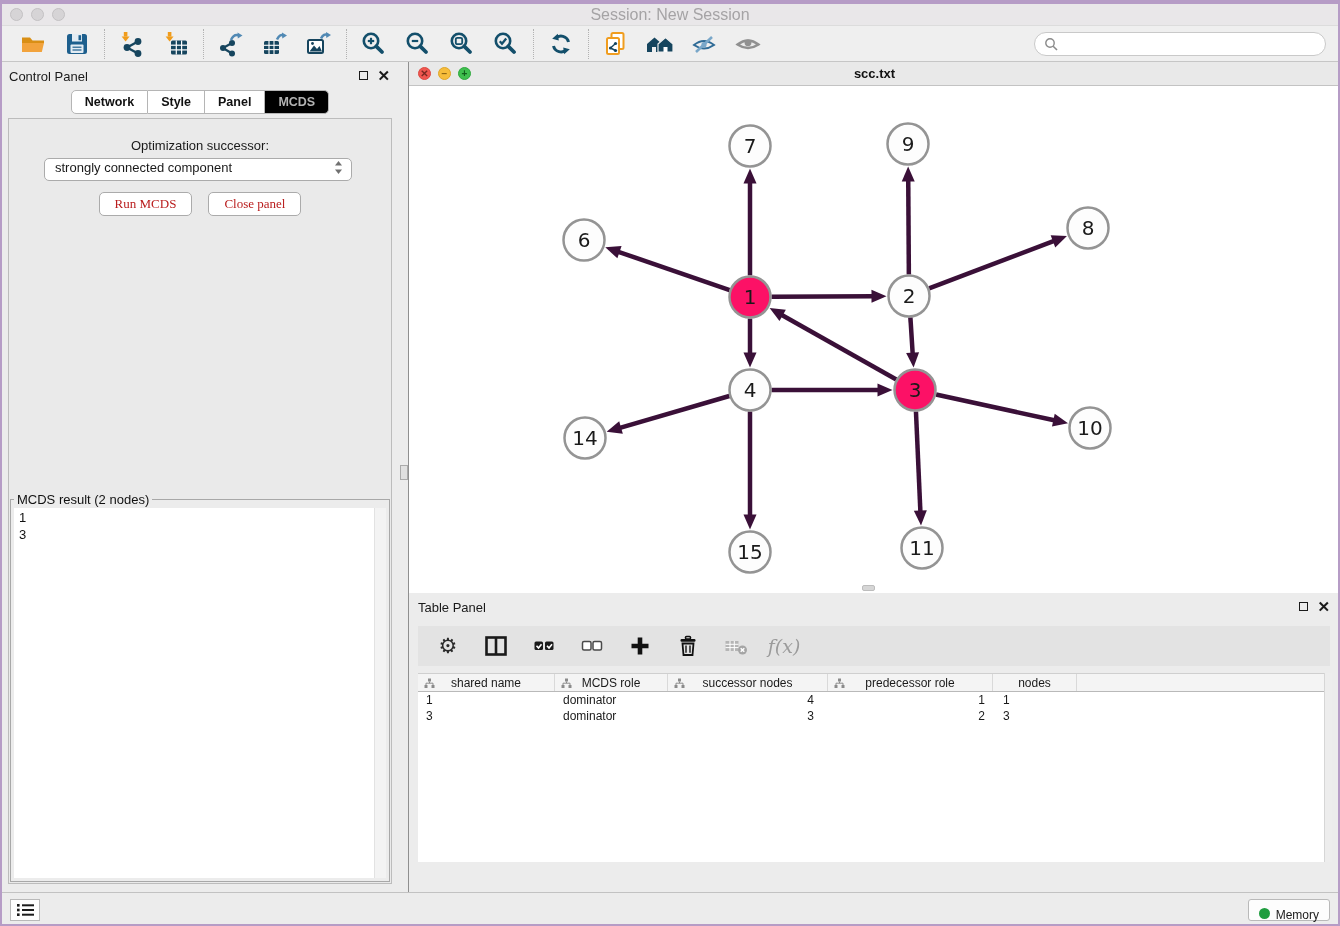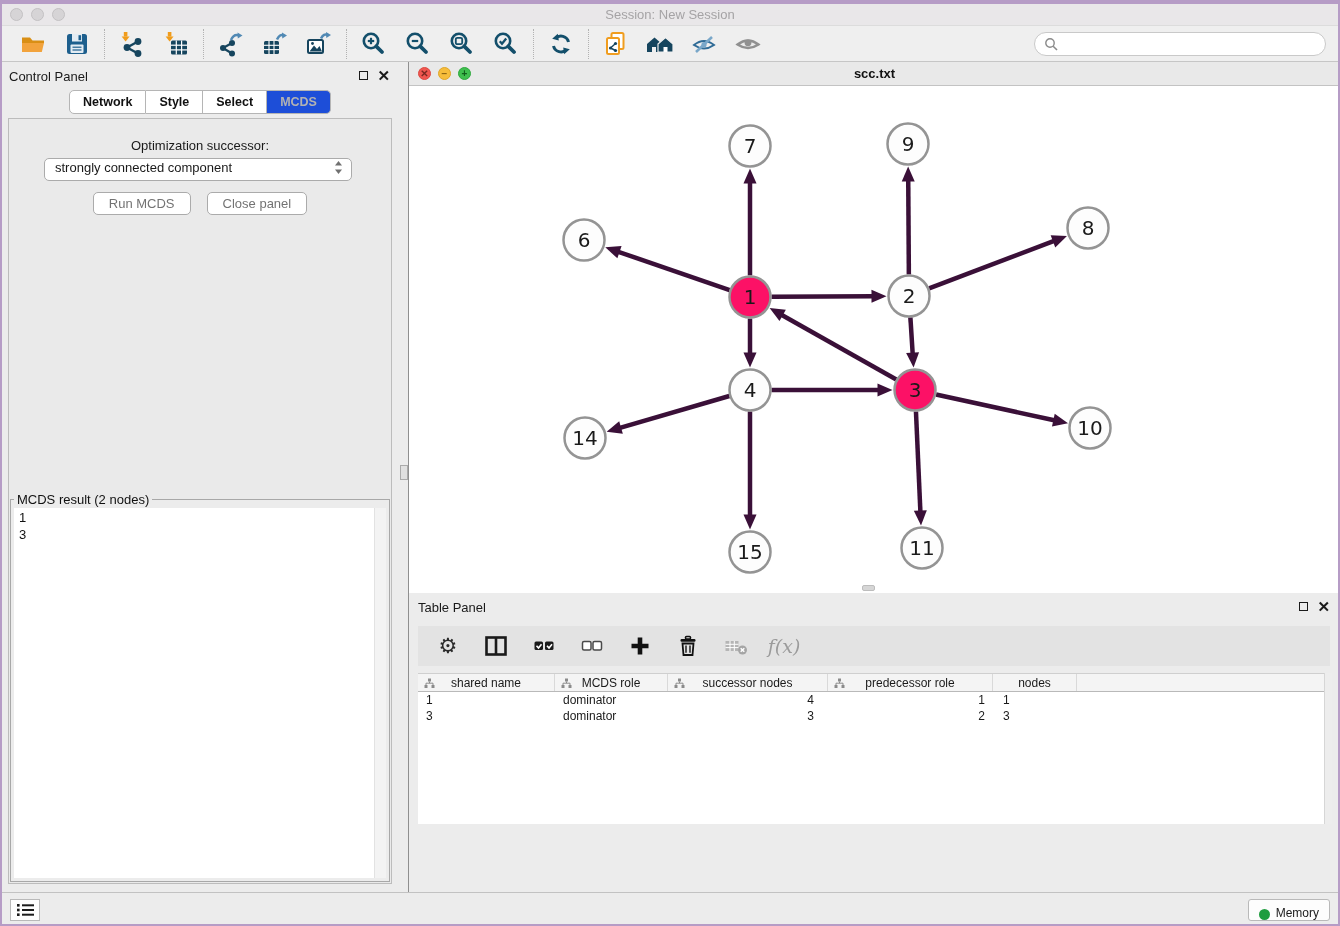--- a/index.html
+++ b/index.html
@@ -9,48 +9,48 @@
 .strip{position:absolute;background:#b69cc6;z-index:50}
 .strip.top{left:0;top:0;width:1340px;height:4px}
 .strip.left{left:0;top:0;width:2px;height:926px}
 .strip.right{right:0;top:0;width:2px;height:926px}
 .strip.bottom{left:0;bottom:0;width:1340px;height:2px}
 
 
 .titlebar{position:absolute;left:0;right:0;top:4px;height:22px;background:#e9e7e9;border-bottom:1px solid #dcdcdc}
 .traffic{position:absolute;left:10px;top:4px;display:flex;gap:8px}
 .tdot{width:13px;height:13px;border-radius:50%;background:#d6d4d6;border:1px solid #c3c1c3}
-.titlebar .wtitle{display:block;text-align:center;line-height:22px;color:#a5a3a5;font-size:13px}
+.titlebar .wtitle{display:block;text-align:center;line-height:22px;color:#a5a3a5;font-size:16px}
 
 
 .toolbar{position:absolute;left:0;right:0;top:26px;height:36px;background:#efefef;border-bottom:1px solid #c6c6c6;display:flex;align-items:center;padding-left:6px}
 .tgroup{display:flex;align-items:center;gap:16px;padding:0 13px}
 .tsep{width:0;height:30px;border-left:1px dotted #b2b2b2}
 .tbtn{width:28px;height:28px;display:flex;align-items:center;justify-content:center;cursor:default}
 .search{position:absolute;right:14px;top:6px;width:292px;height:24px;background:#fff;border:1px solid #c9c9c9;border-radius:12px;display:flex;align-items:center;padding:0 9px}
 .search input{border:none;outline:none;flex:1;font-size:13px;background:transparent;font-family:"Liberation Sans",sans-serif}
 
 
 .cpanel{position:absolute;left:0;top:62px;width:400px;height:830px;background:#ececec}
 .phead{position:relative;height:28px}
 .ptitle{position:absolute;left:9px;top:7px;font-size:13px;color:#1a1a1a}
 .pbtns{position:absolute;right:10px;top:6px;display:flex;gap:9px;align-items:center}
 .float-sq{display:inline-block;width:9px;height:9px;border:1.5px solid #1a1a1a;background:transparent}
 .x-glyph{font-size:15px;font-weight:bold;line-height:12px;color:#1a1a1a}
 .tabrow{display:flex;justify-content:center}
 .tab{border:1px solid #b5b5b5;border-left-width:0;background:#fff;font-size:12.5px;font-weight:700;padding:4px 13px;color:#111}
 .tab:first-child{border-left-width:1px;border-radius:5px 0 0 5px}
 .tab:last-child{border-radius:0 5px 5px 0}
-.tab.sel{background:#1d4ed8;color:#b2b2b2}
+.tab.sel{background:#000000;color:#b2b2b2}
 .cp-box{position:absolute;left:8px;right:8px;top:56px;bottom:8px;border:1px solid #bcbcbc;background:#eaeaea}
 .opt-label{position:absolute;left:0;right:0;top:76px;text-align:center;font-size:13px}
 .selectbox{position:absolute;left:44px;top:96px;width:308px;height:23px;background:#fff;border:1px solid #ababab;border-radius:5px;display:flex;align-items:center;padding:0 8px 4px 10px;font-size:13px}
 .selectbox .sval{flex:1}
 .btnrow{position:absolute;left:0;right:0;top:130px;display:flex;justify-content:center;gap:16px}
-.pushbtn{background:#fff;border:1px solid #ababab;border-radius:5px;font-size:13px;padding:3px 15px;font-family:Liberation Sans, sans-serif;color:#737373}
+.pushbtn{background:#fff;border:1px solid #ababab;border-radius:5px;font-size:13px;padding:3px 15px;font-family:Liberation Serif, serif;color:#b91c1c}
 .resultset{position:absolute;left:10px;right:10px;top:430px;bottom:10px;border:1px solid #a8a8a8;background:#ececec;padding:0}
 .resultset legend{font-size:13px;margin-left:3px;padding:0 3px;color:#111}
 .result-box{position:absolute;left:3px;right:3px;top:1px;bottom:3px;background:#fff;overflow:hidden}
 .result-text{white-space:pre;font-size:13px;line-height:17px;padding:1px 5px;color:#111}
 .result-scroll{position:absolute;right:0;top:0;bottom:0;width:12px;background:#f3f3f3;border-left:1px solid #e2e2e2}
 
 
 .vsplit{position:absolute;left:400px;top:62px;width:9px;height:830px;background:#ececec;border-right:1px solid #8f8f8f}
 .vgrab{position:absolute;left:0px;top:403px;width:8px;height:15px;background:#e0e0e0;border:1px solid #aaa}
 
@@ -67,35 +67,35 @@
 #graph{display:block}
 #graph text{font-family:"DejaVu Sans",sans-serif}
 .h-grab{position:absolute;left:453px;bottom:2px;width:13px;height:6px;background:#d6d6d6;border:1px solid #bdbdbd;border-radius:2px}
 
 
 .tpanel{position:absolute;left:409px;top:593px;width:931px;height:299px;background:#ececec}
 .tp-toolbar{position:absolute;left:9px;right:10px;top:33px;height:40px;background:#e3e3e3;display:flex;align-items:center;gap:22px;padding-left:17px}
 .tp-btn{display:flex;align-items:center;justify-content:center;width:26px;height:26px}
 .gear-glyph{font-size:21px;line-height:22px;color:#2a2a2a;font-family:"DejaVu Sans",sans-serif}
 .fx-glyph{font-family:"DejaVu Serif",serif;font-style:italic;font-size:19px;color:#9b9b9b}
-.ttable{position:absolute;left:9px;right:8px;top:80px;height:151px;background:#fff}
+.ttable{position:absolute;left:9px;right:8px;top:80px;height:189px;background:#fff}
 .t-header{display:flex;height:19px;border-top:1px solid #cfcfcf;border-bottom:1px solid #b9b9b9;background:#f4f4f4}
 .th{position:relative;display:flex;align-items:center;justify-content:center;font-size:12px;color:#1a1a1a;border-right:1px solid #d9d9d9;background:#f4f4f4}
 .sorti{position:absolute;left:6px;top:4px}
 .tr{display:flex;height:16px;line-height:16px;font-size:12px}
 .td{overflow:hidden}
 .c0{width:137px}.c1{width:113px}.c2{width:160px}.c3{width:165px}.c4{width:84px}
 .td.c0{padding-left:8px}.td.c1{padding-left:8px}.td.c2{padding-right:14px}.td.c3{padding-right:8px}.td.c4{padding-left:10px}
 .t-scroll{position:absolute;right:0;top:0;bottom:0;width:8px;background:#ededed;border-left:1px solid #d6d6d6}
 .tp-tabs{position:absolute;left:0;right:0;top:270px;display:flex;justify-content:center}
 
 
 .statusbar{position:absolute;left:0;right:0;bottom:0;height:34px;background:#ececec;border-top:1px solid #c2c2c2}
 .sb-left{position:absolute;left:10px;top:6px;width:30px;height:22px;background:#fdfdfd;border:1px solid #b9b9b9;display:flex;align-items:center;justify-content:center}
-.sb-right{position:absolute;right:10px;top:6px;height:22px;background:#fdfdfd;border:1px solid #b9b9b9;border-radius:3px;display:flex;align-items:flex-end;gap:6px;padding:0 10px;font-size:12px}
+.sb-right{position:absolute;right:10px;top:6px;height:22px;background:#fdfdfd;border:1px solid #b9b9b9;border-radius:3px;display:flex;align-items:flex-start;gap:6px;padding:8px 10px;font-size:12px}
 .memdot{width:11px;height:11px;border-radius:50%}
 </style>
 </head>
 <body>
 
 <div id="app">
   <div class="strip top"></div>
   <div class="strip left"></div>
   <div class="strip right"></div>
   <div class="strip bottom"></div>
@@ -278,21 +278,21 @@
     <div class="phead">
       <span class="ptitle">Control Panel</span>
       <span class="pbtns">
         <span><span class="float-sq"></span></span>
         <span class="x-glyph">✕</span>
       </span>
     </div>
     <div class="tabrow" id="cp-tabs">
         <div class="tab">Network</div>
         <div class="tab">Style</div>
-        <div class="tab">Select</div>
+        <div class="tab">Panel</div>
         <div class="tab sel">MCDS</div>
       </div>
     <div class="cp-box"></div>
     <div class="opt-label">Optimization successor:</div>
     <div class="selectbox">
       <span class="sval">strongly connected component</span>
       <svg width="9" height="15" viewBox="0 0 9 15">
           <polygon points="4.5,1 8,5.5 1,5.5" fill="#707070"></polygon>
           <polygon points="1,9.5 8,9.5 4.5,14" fill="#707070"></polygon>
         </svg>

